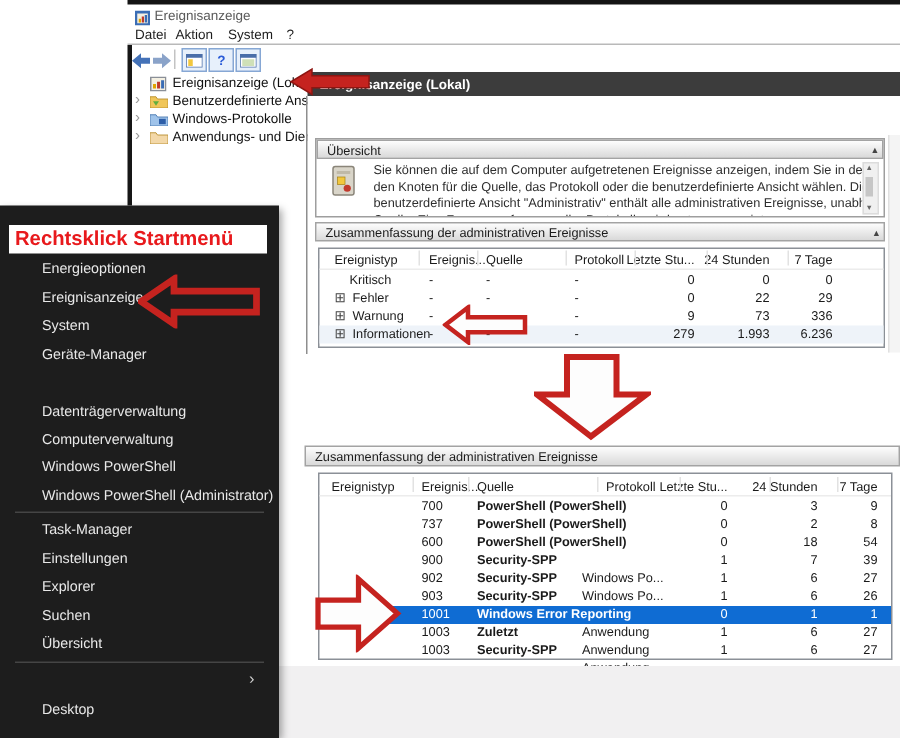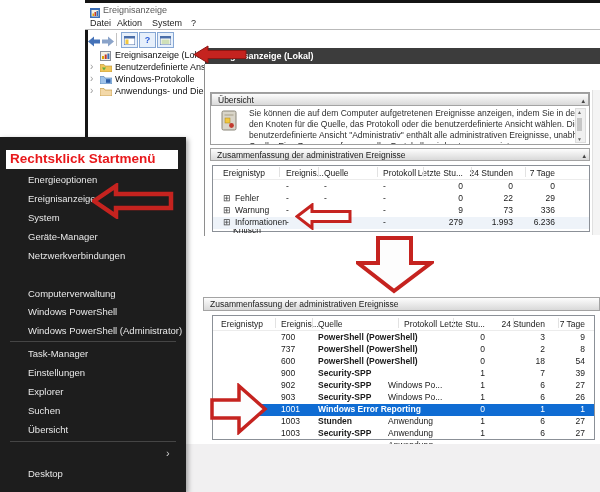--- a/index.html
+++ b/index.html
@@ -50,21 +50,21 @@
   
   .tblbox{border:1px solid #8b9097;background:#fff;box-sizing:border-box;}
   .thead{position:absolute;left:0;top:0;width:100%;height:13px;font-size:8.5px;color:#1a1a1a;}
   .trow{position:absolute;left:0;width:100%;height:12px;font-size:8.5px;color:#1a1a1a;}
   .trow span{position:absolute;top:0;white-space:nowrap;}
   .vl{position:absolute;top:1px;width:1px;height:10px;background:#e2e2e2;}
   .headline{position:absolute;left:0;top:13px;width:100%;height:1px;background:#ececec;}
   .expglyph{color:#444;font-size:9px;line-height:11px;}
 
   
-  .tt{left:212px;top:165px;width:378px;height:67px;} .tt .cx1{left:22px;} .tt .kx1{left:20px;margin-top:44px;}
+  .tt{left:212px;top:165px;width:378px;height:67px;} .tt .cx1{left:22px;} .tt .kx1{left:20px;}
   .tt .x2{left:73px;} .tt .x3{left:111px;} .tt .x4{left:170px;}
   .tt .n1{right:126px;} .tt .n2{right:76px;} .tt .n3{right:34px;}
   .tt .exp{left:10px;}
   .row-tint{background:#eef3f9;}
 
   
   .bt{left:212px;top:315px;width:383px;height:125px;}
   .bt .x2{left:68px;} .bt .x3{left:105px;font-weight:bold;} .bt .x4{left:175px;margin-top:48px;}
   .bt .n1{right:109px;} .bt .n2{right:49px;} .bt .n3{right:9px;}
   .selrow{background:#0f6cd3;color:#fff;}
@@ -346,21 +346,21 @@
     <div class="trow selrow" style="top:88px">
       <span class="x2">1001</span>
         <span class="x3">Windows Error Reporting</span>
         <span class="x4">Anwendung</span>
         <span class="n1">0</span>
         <span class="n2">1</span>
         <span class="n3">1</span>
     </div>
     <div class="trow" style="top:100px">
       <span class="x2">1003</span>
-        <span class="x3">Stunden</span>
+        <span class="x3">Zuletzt</span>
         <span class="x4">Anwendung</span>
         <span class="n1">1</span>
         <span class="n2">6</span>
         <span class="n3">27</span>
     </div>
     <div class="trow" style="top:112px">
       <span class="x2">1003</span>
         <span class="x3">Security-SPP</span>
         <span class="x4">Anwendung</span>
         <span class="n1">1</span>
@@ -372,21 +372,21 @@
   <div class="abs graybottom"></div>
 
   <div class="abs startmenu">
     <div class="smheadbox">
       <div class="smheadtext">Rechtsklick Startmenü</div>
     </div>
     <div class="smitem" style="top:37px">Energieoptionen</div>
     <div class="smitem" style="top:56px">Ereignisanzeige</div>
     <div class="smitem" style="top:75px">System</div>
     <div class="smitem" style="top:94px">Geräte-Manager</div>
-    <div class="smitem" style="top:113px">Netzwerkverbindungen</div>
+    <div class="smitem" style="top:132px">Datenträgerverwaltung</div>
     <div class="smitem" style="top:151px">Computerverwaltung</div>
     <div class="smitem" style="top:169px">Windows PowerShell</div>
     <div class="smitem" style="top:188px">Windows PowerShell (Administrator)</div>
     <div class="smdiv" style="top:204px"></div>
     <div class="smitem" style="top:211px">Task-Manager</div>
     <div class="smitem" style="top:230px">Einstellungen</div>
     <div class="smitem" style="top:249px">Explorer</div>
     <div class="smitem" style="top:268px">Suchen</div>
     <div class="smitem" style="top:287px">Übersicht</div>
     <div class="smdiv" style="top:304px"></div>

